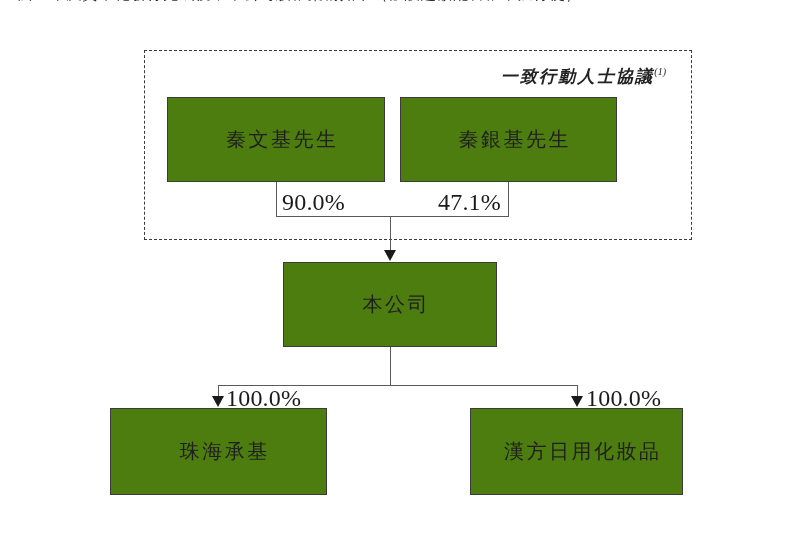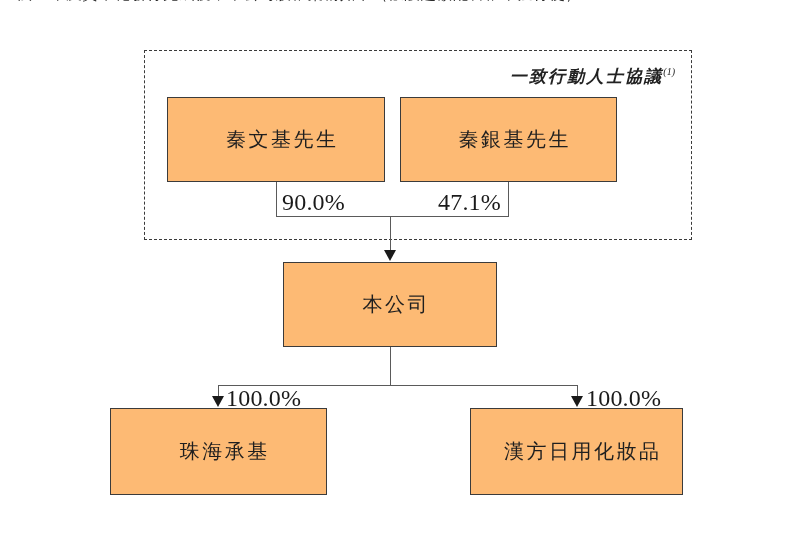--- a/index.html
+++ b/index.html
@@ -51,21 +51,21 @@
     position: absolute;
     left: 144px;
     top: 50px;
     width: 548px;
     height: 190px;
     border: 1.6px dashed #3a3a3a;
     box-sizing: border-box;
   }
   #agreement-label {
     position: absolute;
-    right: 16px;
+    right: 25px;
     top: 14px;
     font-family: "Liberation Serif", "DejaVu Serif", serif;
     font-style: italic;
     font-weight: bold;
     font-size: 17px;
     letter-spacing: 2.2px;
     color: #222;
     white-space: nowrap;
   }
   #agreement-label .sup {
@@ -73,21 +73,21 @@
     vertical-align: super;
     letter-spacing: 0;
     font-weight: normal;
   }
 
   
   .node-box {
     position: absolute;
     box-sizing: border-box;
     border: 1.7px solid #3b3b3b;
-    background: #fdba74;
+    background: #4d7c0f;
     display: flex;
     align-items: center;
     justify-content: center;
     padding-left: 10px;
   }
   .node-box .node-label {
     font-family: "Liberation Serif", "DejaVu Serif", serif;
     font-size: 20px;
     letter-spacing: 2.5px;
     color: #1f1f1f;

